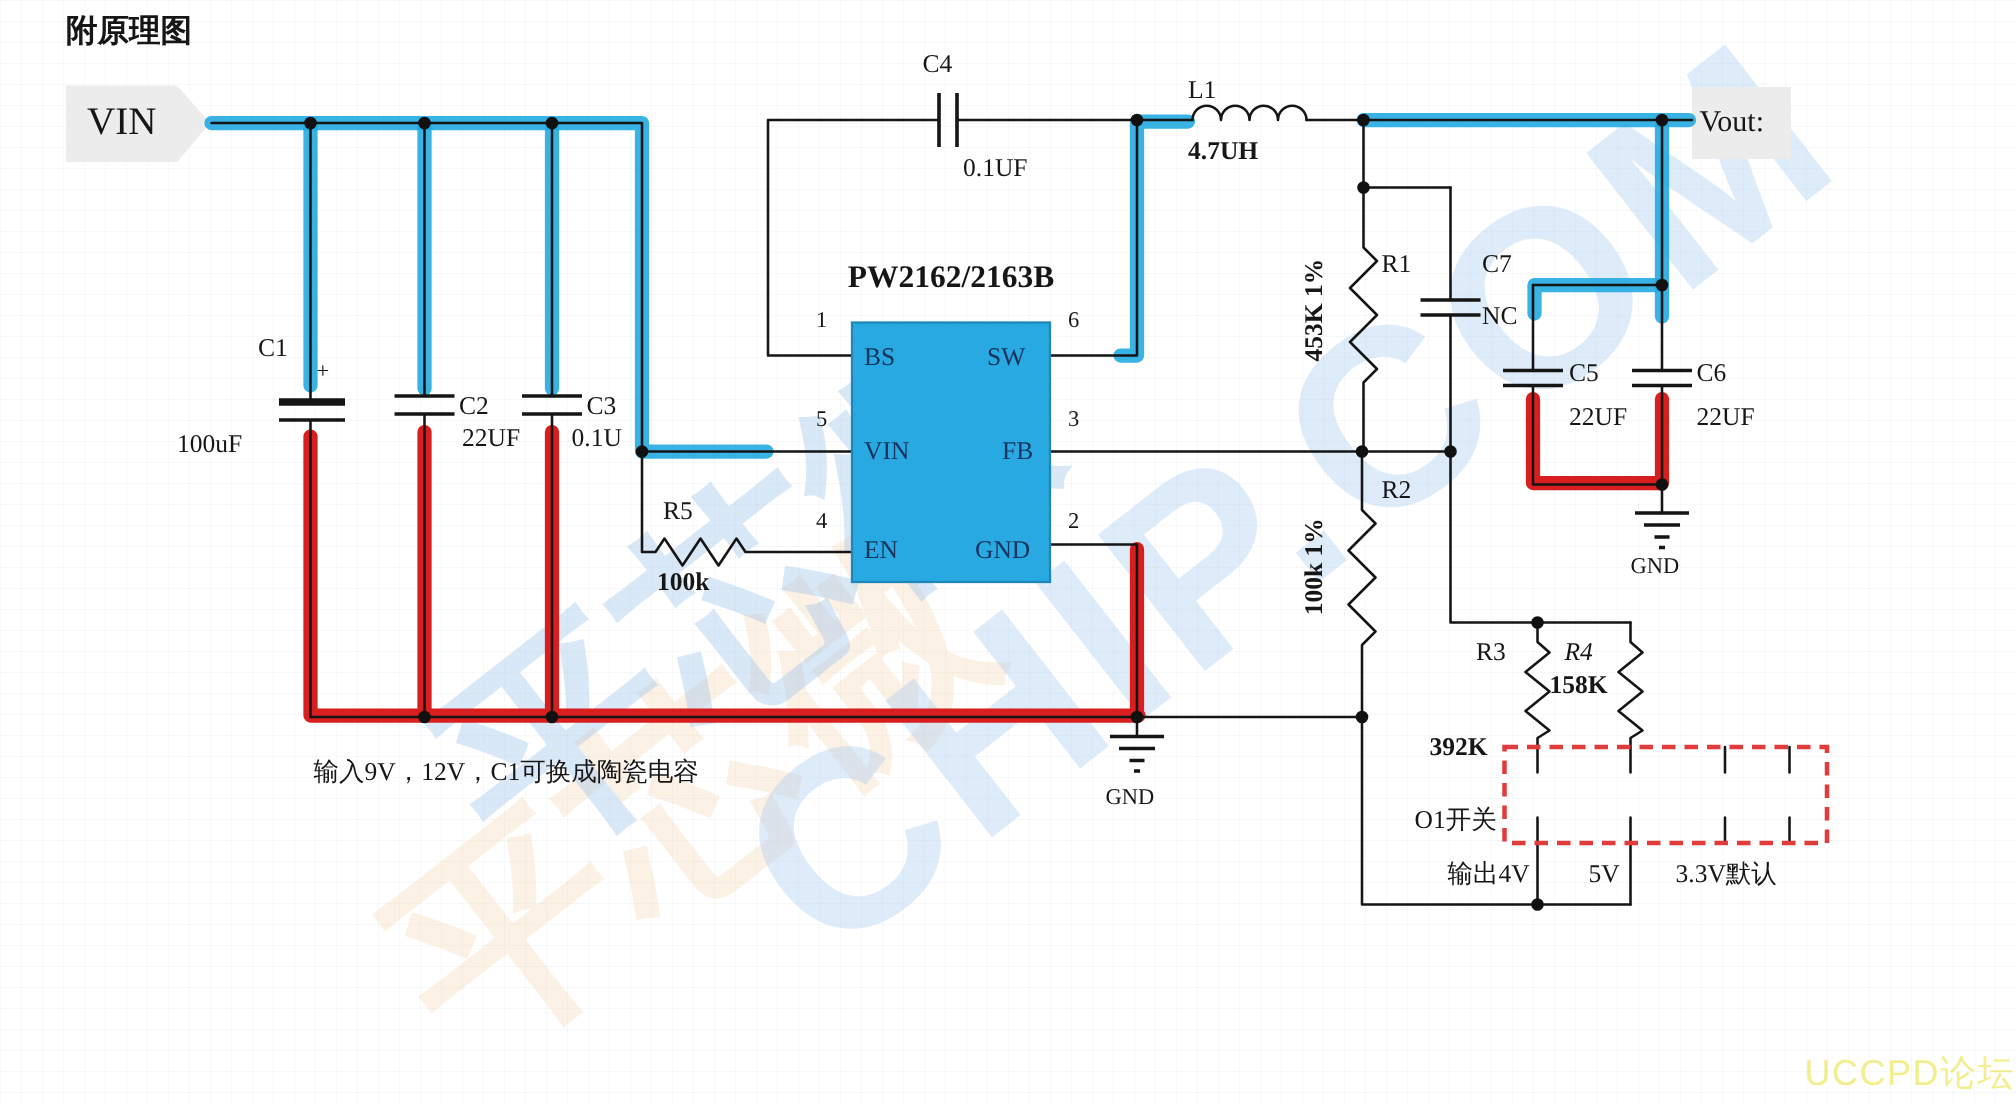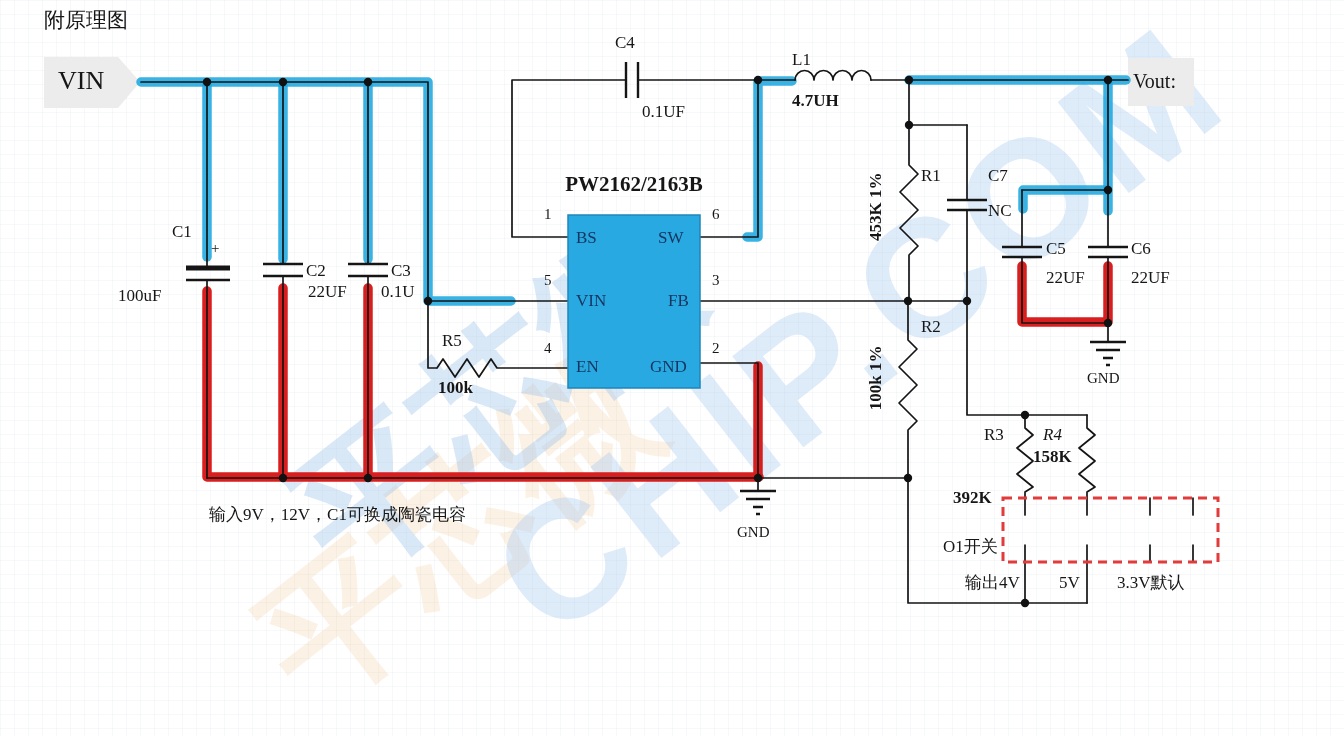--- a/index.html
+++ b/index.html
@@ -33,20 +33,21 @@
   .dash{fill:none;stroke:#e23b3b;stroke-width:3;stroke-dasharray:9 6;}
 </style>
 </head>
 <body>
 
 <div id="stage">
 
   <div class="wm" id="wm-tan">平芯微</div>
   <div class="wm" id="wm-cn">平芯微</div>
   <div class="wm" id="wm-en">CHIP.COM</div>
+  <div id="wm-forum">UCCPD论坛</div>
 
   <svg width="1344" height="736">
 
     <polygon points="44,57 118,57 140,82 118,108 44,108" fill="#ececec"></polygon>
     <rect x="1128" y="58" width="66" height="48" fill="#ececec"></rect>
 
     <g>
       <path class="blu" d="M141,82 H428 V301 H511"></path>
       <path class="blu" d="M207,85 V257"></path>
       <path class="blu" d="M283,85 V259"></path>
@@ -133,21 +134,21 @@
         <circle class="dot" cx="1108" cy="323" r="4.2"></circle>
       <circle class="dot" cx="1025" cy="415" r="4.2"></circle>
         <circle class="dot" cx="1025" cy="603" r="4.2"></circle>
     </g>
 
     <rect x="568" y="215" width="132" height="173" fill="#29a9e1" stroke="#1e86ba" stroke-width="1.5"></rect>
 
     <rect class="dash" x="1003" y="498" width="215" height="64"></rect>
   </svg>
 
-  <div class="lbl" style="left:44px;top:8px;font-size:21px;">附原理图</div>
+  <div class="lbl" style="left:44px;top:8px;font-size:21px;font-weight:bold;">附原理图</div>
   <div class="lbl" style="left:58px;top:66px;font-size:26px;">VIN</div>
   <div class="lbl" style="left:1133px;top:70px;font-size:20px;">Vout:</div>
 
   <div class="lbl b" style="left:544px;top:172px;width:180px;text-align:center;font-size:21px;">PW2162/2163B</div>
   <div class="lbl navy" style="left:576px;top:228px;">BS</div>
   <div class="lbl navy" style="left:658px;top:228px;">SW</div>
   <div class="lbl navy" style="left:576px;top:291px;">VIN</div>
   <div class="lbl navy" style="left:668px;top:291px;">FB</div>
   <div class="lbl navy" style="left:576px;top:357px;">EN</div>
   <div class="lbl navy" style="left:650px;top:357px;">GND</div>

